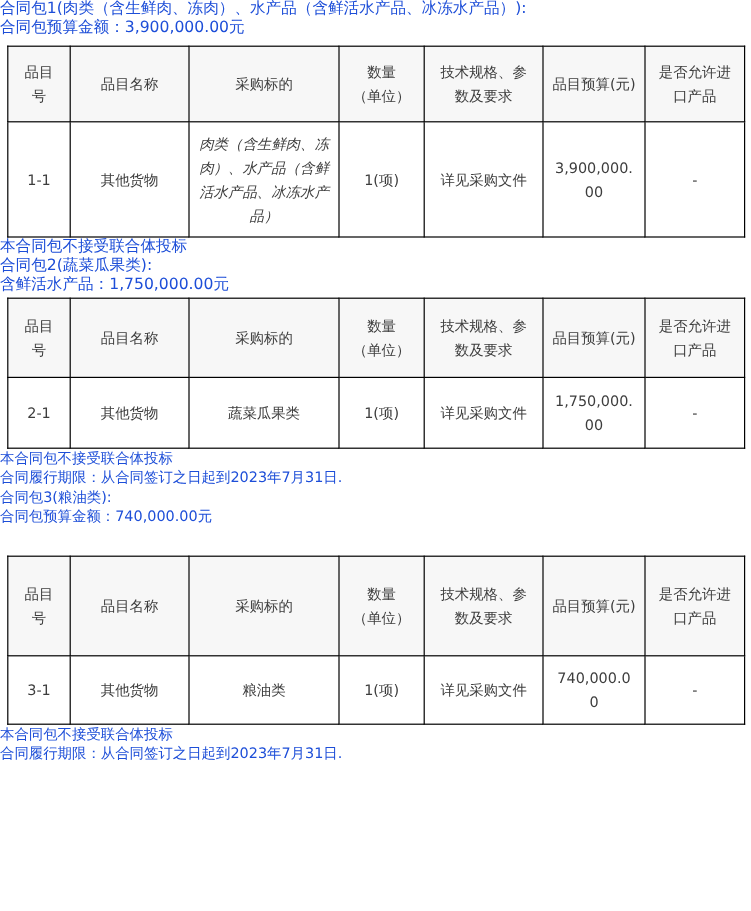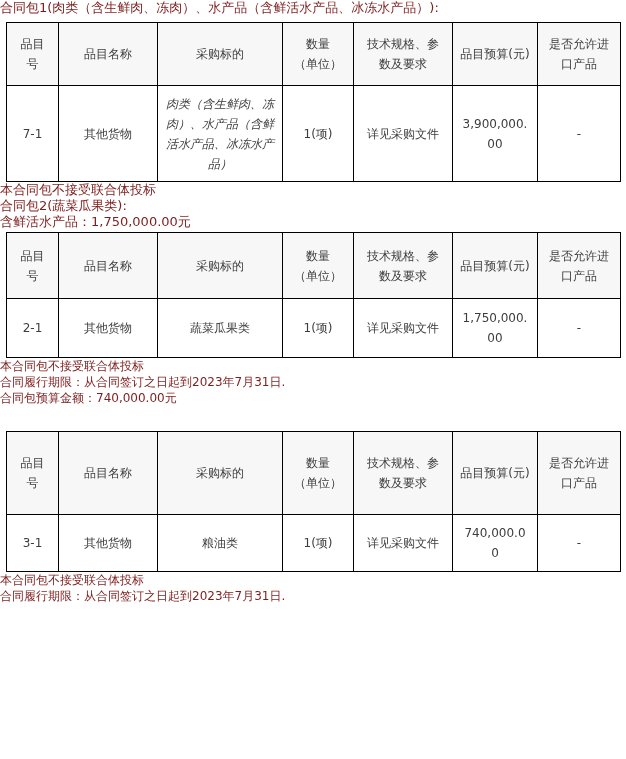--- a/index.html
+++ b/index.html
@@ -1,21 +1,21 @@
 <!DOCTYPE html>
 <html><head>
 <meta charset="utf-8">
 <style>
   html,body{margin:0;padding:0;}
   body{
     width:626px;height:759px;background:#ffffff;overflow:hidden;
     font-family:"DejaVu Sans","Liberation Sans",sans-serif;
     color:#3d3d3d;
   }
-  p.line{margin:0;line-height:16px;color:#7f1d1d;}
+  p.line{margin:0;line-height:16px;color:#1d4ed8;}
   .g1{margin-left:8px;font-size:13px;}
   .g2{margin-left:12px;font-size:13px;}
   .g3{margin-left:17px;font-size:12px;}
   .mt10{margin-top:10px;}
   .mt5{margin-top:5px;}
   .mt12{margin-top:12px;}
   .mt16{margin-top:16px;}
 
   table.items{
     border-collapse:collapse;table-layout:fixed;
@@ -40,20 +40,21 @@
   .t3 th{height:78px;}
   .t3 td{height:52px;}
   td.cell-left{text-align:left;line-height:19px;padding:2px 8px;font-style:italic;}
 </style>
 </head>
 <body>
 
 <div>
 
   <p class="line g1 mt10">合同包1(肉类（含生鲜肉、冻肉）、水产品（含鲜活水产品、冰冻水产品）):</p>
+  <p class="line g1 mt10">合同包预算金额：3,900,000.00元</p>
 
   <table class="items t1 mt6">
     <colgroup>
       <col style="width:52px">
         <col style="width:99px">
         <col style="width:125px">
         <col style="width:71px">
         <col style="width:99px">
         <col style="width:85px">
         <col style="width:83px">
@@ -65,21 +66,21 @@
         <th>采购标的</th>
         <th>数量
 （单位）</th>
         <th>技术规格、参数及要求</th>
         <th class="th-nowrap">品目预算(元)</th>
         <th>是否允许进口产品</th>
       </tr>
     </thead>
     <tbody>
       <tr>
-        <td>7-1</td>
+        <td>1-1</td>
         <td>其他货物</td>
         <td class="cell-left">肉类（含生鲜肉、冻肉）、水产品（含鲜活水产品、冰冻水产品）</td>
         <td>1(项)</td>
         <td>详见采购文件</td>
         <td>3,900,000.00</td>
         <td>-</td>
       </tr>
     </tbody>
   </table>
 
@@ -119,20 +120,21 @@
         <td>详见采购文件</td>
         <td>1,750,000.00</td>
         <td>-</td>
       </tr>
     </tbody>
   </table>
 
   <p class="line g3 mt10">本合同包不接受联合体投标</p>
   <p class="line g3 mt10">合同履行期限：从合同签订之日起到2023年7月31日.</p>
 
+  <p class="line g3 mt12">合同包3(粮油类):</p>
   <p class="line g3 mt10">合同包预算金额：740,000.00元</p>
 
   <table class="items t3 mt25">
     <colgroup>
       <col style="width:52px">
         <col style="width:99px">
         <col style="width:125px">
         <col style="width:71px">
         <col style="width:99px">
         <col style="width:85px">

